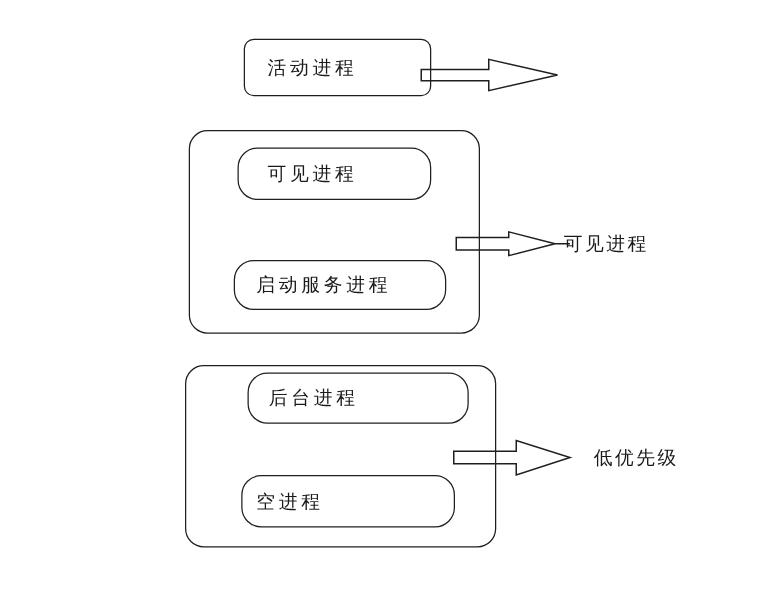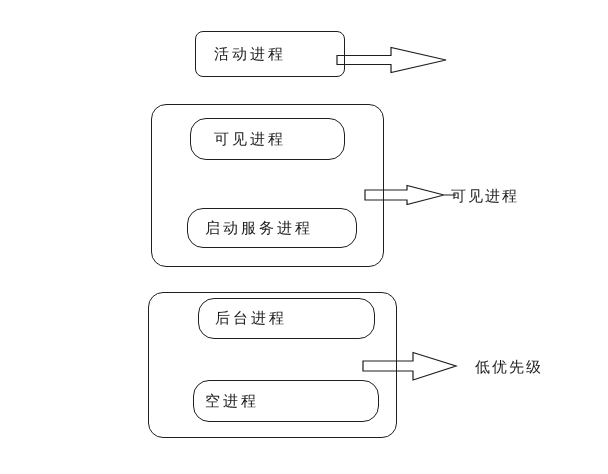--- a/index.html
+++ b/index.html
@@ -61,21 +61,21 @@
     stroke-linejoin: miter;
   }
 
   
   #node-active   { left: 195px; top: 31px;  width: 150px; height: 46px; padding-left: 18px; }
   #group-high    { left: 151px; top: 104px; width: 233px; height: 163px; }
   #node-visible  { left: 190px; top: 118px; width: 155px; height: 42px; padding-left: 23px; }
   #node-service  { left: 187px; top: 208px; width: 170px; height: 40px; padding-left: 17px; }
   #group-low     { left: 148px; top: 292px; width: 249px; height: 146px; }
   #node-bg       { left: 187px; top: 298px; width: 177px; height: 41px; padding-left: 16px; margin-left: 11px; }
-  #node-empty    { left: 193px; top: 380px; width: 186px; height: 42px; padding-left: 11px; }
+  #node-empty    { left: 193px; top: 380px; width: 171px; height: 42px; padding-left: 11px; }
 
   #label-critical { left: 449px; top: 52px; }
   #label-high     { left: 451px; top: 188px; }
   #label-low      { left: 458px; top: 359px; margin-left: 17px; }
 </style>
 </head>
 <body>
 
 <div class="canvas">
 

